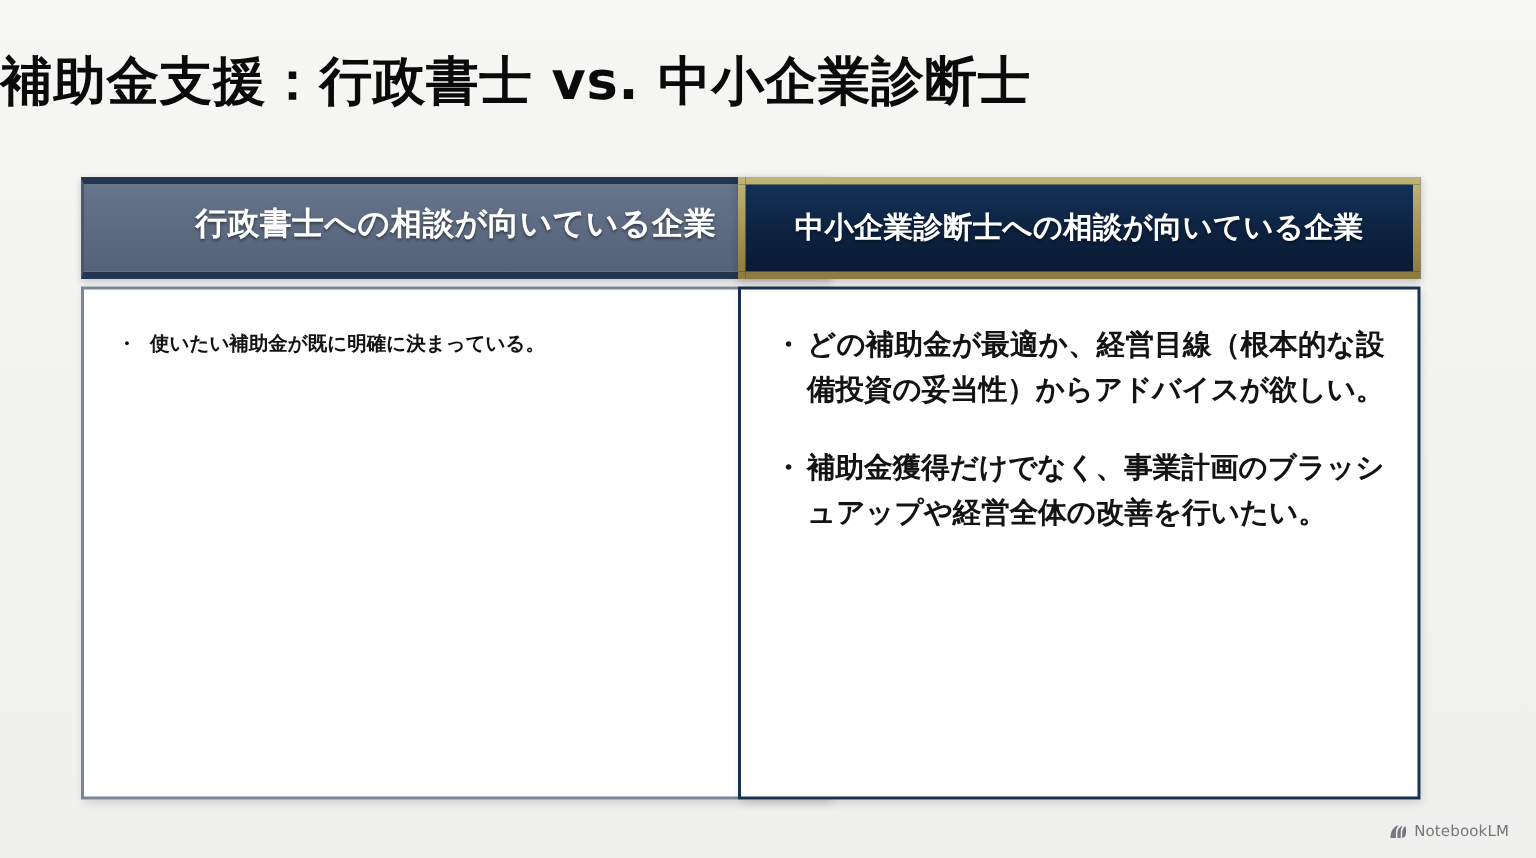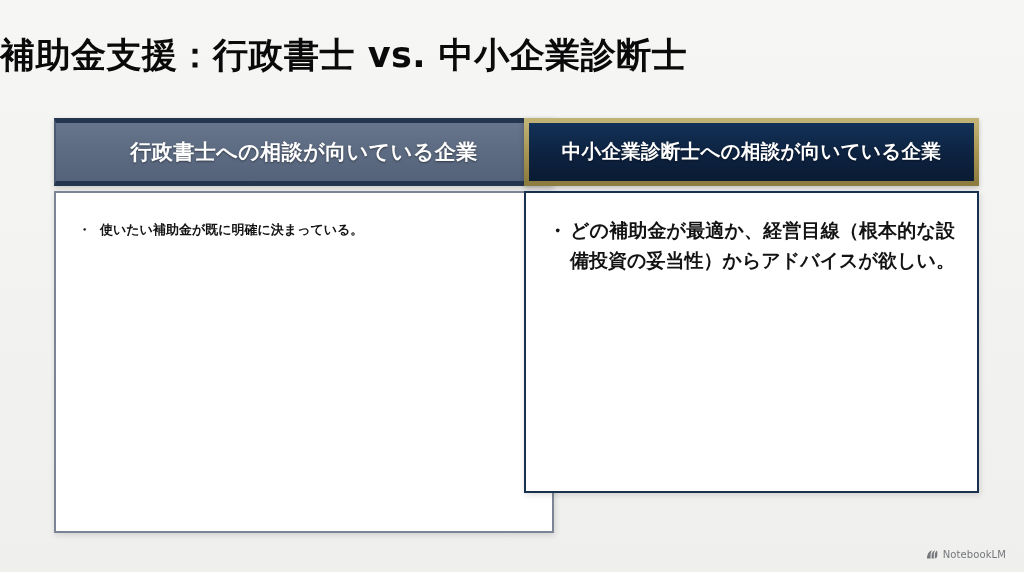--- a/index.html
+++ b/index.html
@@ -36,22 +36,22 @@
     color: #0a0a0a;
     line-height: 1.2;
     white-space: nowrap;
   }
 
   
   .panel {
     position: absolute;
     top: 118px;
   }
-  #panel-left  { left: 54px;  width: 500px; }
-  #panel-right { left: 524px; width: 455px; }
+  #panel-left  { left: 54px;  width: 500px; font-family: Liberation Mono, monospace; }
+  #panel-right { left: 492px; width: 455px; }
 
   .panel-header {
     box-sizing: border-box;
     height: 68px;
     display: flex;
     align-items: center;
     justify-content: center;
     text-align: center;
     color: #ffffff;
     font-weight: 700;
@@ -85,21 +85,21 @@
     background: #ffffff;
     margin-top: 5px;
     padding: 18px 14px 14px 14px;
     box-shadow: 1px 2px 6px rgba(0,0,0,0.14);
   }
   #body-left {
     height: 342px;
     border: 2px solid #7b8595;
   }
   #body-right {
-    height: 302px;
+    height: 342px;
     border: 2px solid #18314f;
   }
 
   
   .bullets {
     margin: 0;
     padding: 0;
     list-style: none;
   }
   .bullet {
@@ -166,20 +166,21 @@
       </ul>
     </div>
   </section>
 
   <section id="panel-right" class="panel">
     <div id="header-right" class="panel-header">中小企業診断士への相談が向いている企業</div>
 
     <div id="body-right" class="panel-body">
       <ul class="bullets">
         <li class="bullet">どの補助金が最適か、経営目線（根本的な設備投資の妥当性）からアドバイスが欲しい。</li>
+        <li class="bullet">補助金獲得だけでなく、事業計画のブラッシュアップや経営全体の改善を行いたい。</li>
       </ul>
     </div>
   </section>
 
   <div id="watermark">
     <span>
       <svg width="12" height="11" viewBox="0 0 12 11" aria-hidden="true">
         <path d="M1 9.6 C1 5.2 3.1 2.0 6.3 1.2 C5.2 2.6 4.6 4.3 4.6 6.2 L4.6 9.6 Z" fill="#5f6368"></path>
         <path d="M5.6 9.6 L5.6 6.3 C5.6 4.0 7.0 2.1 9.2 1.3 C8.3 2.6 7.8 4.2 7.8 6.0 L7.8 9.6 Z" fill="#5f6368"></path>
         <path d="M8.8 9.6 L8.8 6.1 C8.8 4.3 9.6 2.7 10.9 1.6 C10.9 1.6 11.4 3.0 11.4 5.0 C11.4 7.2 10.6 8.8 10.6 8.8 Z" fill="#5f6368"></path>

